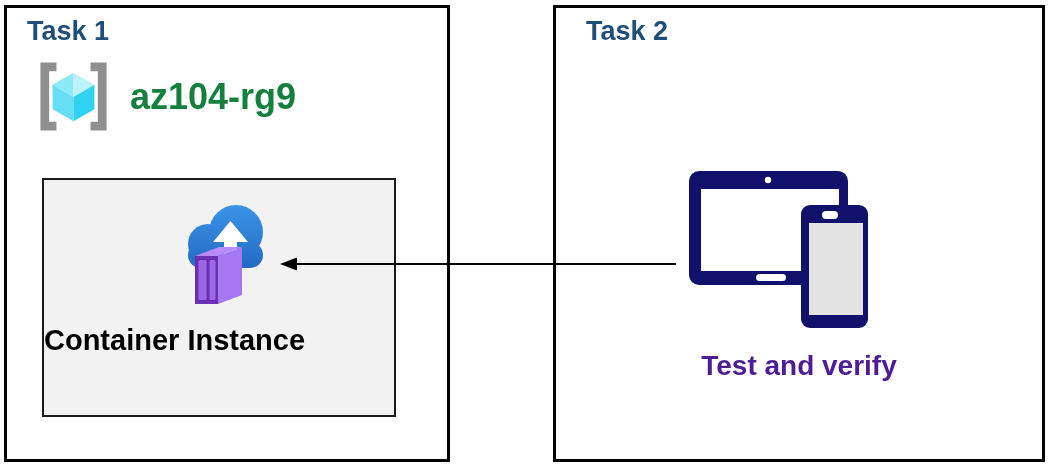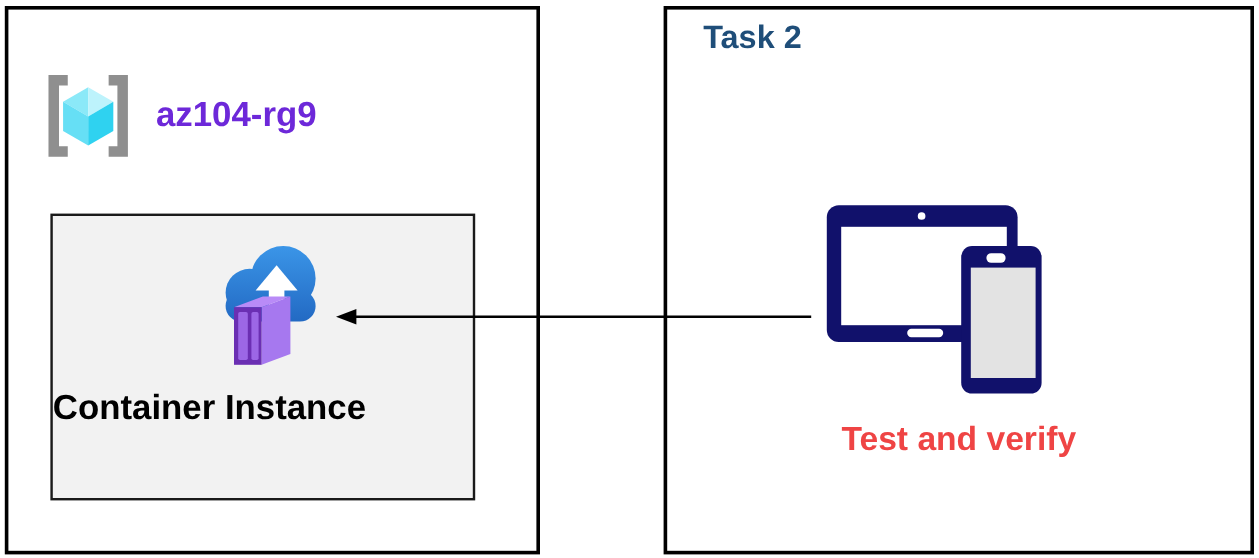--- a/index.html
+++ b/index.html
@@ -33,23 +33,23 @@
   .task-box.t2 .task-title { left: 30px; }
   .rg-row {
     position: absolute;
     left: 24px;
     top: 52px;
     display: flex;
     align-items: center;
     gap: 14px;
   }
   .rg-name {
-    font-size: 29px;
+    font-size: 36px;
     font-weight: bold;
-    color: #6d28d9;
+    color: #15803d;
   }
   .inner-box {
     position: absolute;
     left: 35px;
     top: 170px;
     width: 354px;
     height: 239px;
     background: #F2F2F2;
     border: 2px solid #1a1a1a;
   }
@@ -73,34 +73,35 @@
     top: 155px;
   }
   .tv-label {
     position: absolute;
     top: 342px;
     left: 0;
     width: 100%;
     text-align: center;
     font-size: 28px;
     font-weight: bold;
-    color: #ef4444;
+    color: #4c1d95;
   }
   .arrow-svg {
     position: absolute;
     left: 278px;
     top: 254px;
   }
 </style>
 </head>
 <body>
 
 <div class="canvas">
 
   <div class="task-box t1">
+    <div class="task-title">Task 1</div>
 
     <div class="rg-row">
       <svg width="85" height="73" viewBox="0 0 85 75">
 
         <path d="M25 7 L13 7 L13 68 L25 68" fill="none" stroke="#8F8F8F" stroke-width="9"></path>
         <path d="M60 7 L72 7 L72 68 L60 68" fill="none" stroke="#8F8F8F" stroke-width="9"></path>
 
         <g>
           <polygon points="42.5,13 21,25.5 42.5,38" fill="#8BE9F8"></polygon>
           <polygon points="42.5,13 64,25.5 42.5,38" fill="#BDF3FC"></polygon>

